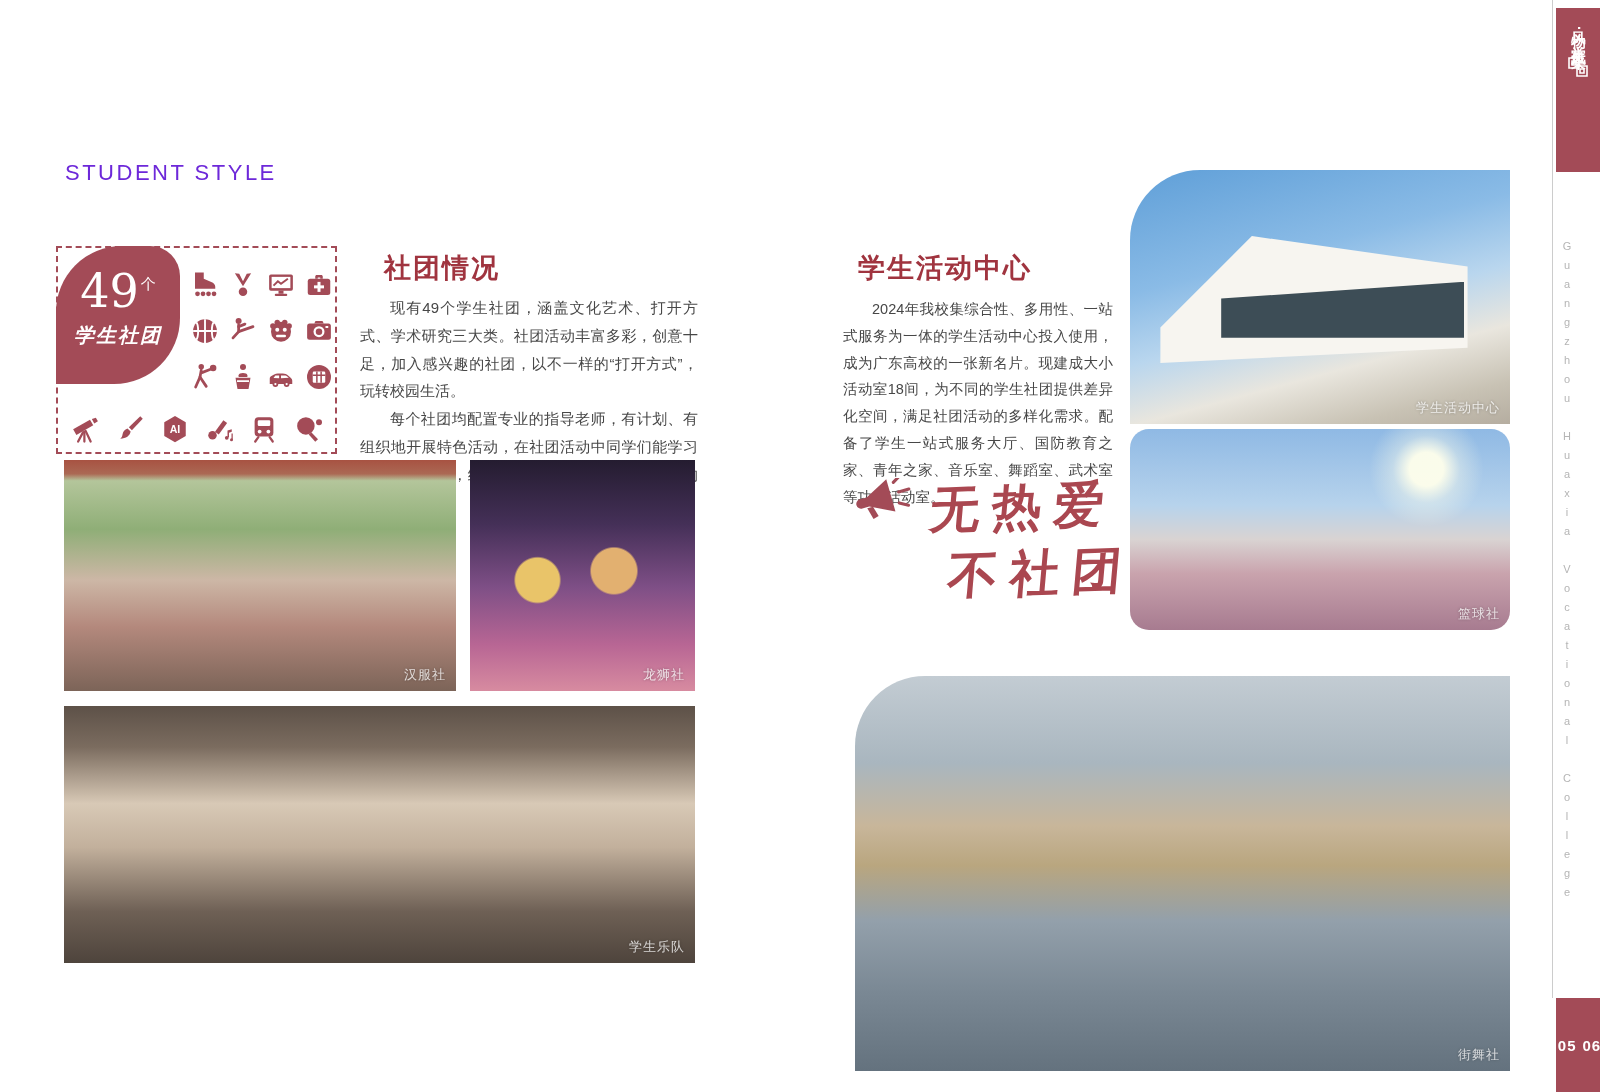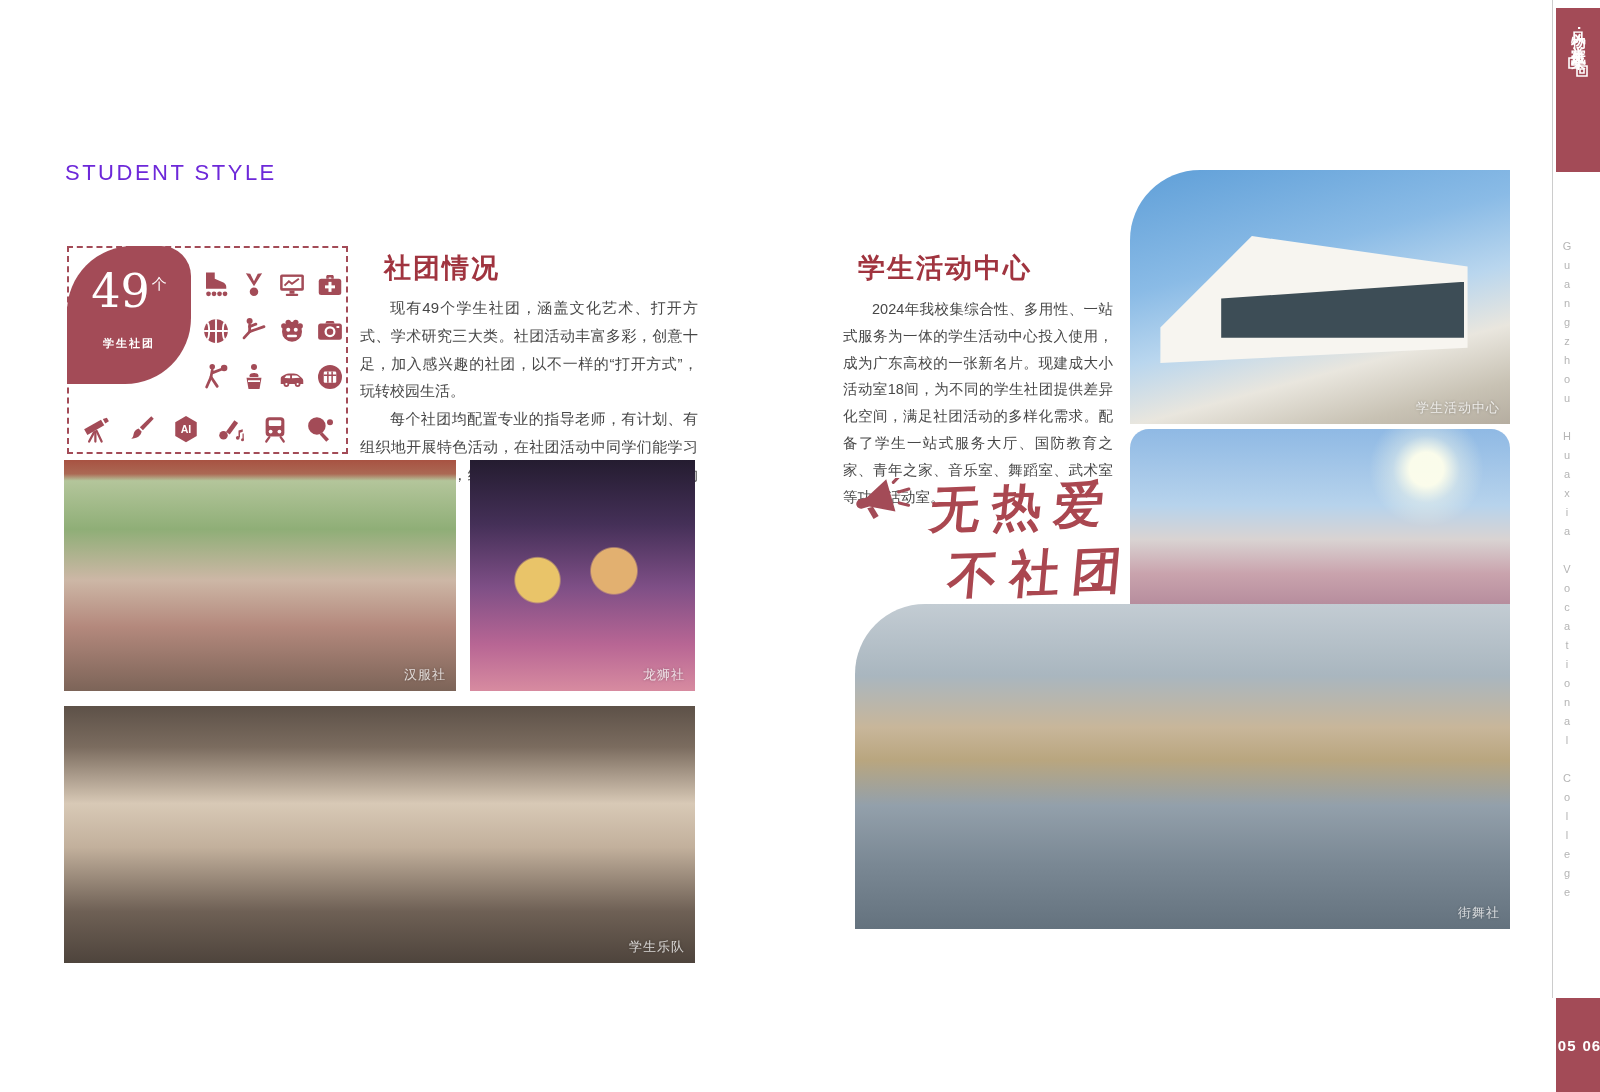--- a/index.html
+++ b/index.html
@@ -8,26 +8,26 @@
   *{margin:0;padding:0;box-sizing:border-box;}
   html,body{background:#e8e8e8;}
   body{font-family:"Liberation Sans","DejaVu Sans",sans-serif;}
   .page{position:relative;width:1600px;height:1092px;background:#ffffff;overflow:hidden;margin:0 auto;}
 
   
   .title-cn{position:absolute;left:62px;top:94px;font-size:54px;font-weight:900;color:var(--title-gray);letter-spacing:4px;}
   .title-en{position:absolute;left:65px;top:160px;font-size:22px;color:#6d28d9;letter-spacing:2.5px;}
 
   
-  .clubs-box{position:absolute;left:67px;top:246px;width:281px;height:208px;border:2px dashed var(--accent);}
+  .clubs-box{position:absolute;left:56px;top:246px;width:281px;height:208px;border:2px dashed var(--accent);}
   .badge{position:absolute;left:-2px;top:-2px;width:124px;height:138px;background:var(--accent);
          border-radius:66px 30px 66px 0;color:#fff;text-align:center;padding-top:22px;}
   .badge-num{font-family:"DejaVu Serif","Liberation Serif",serif;font-size:46px;line-height:1;}
   .badge-num .unit{font-size:15px;vertical-align:18px;margin-left:2px;font-family:"Liberation Sans",sans-serif;}
-  .badge-label{font-size:11px;font-weight:bold;letter-spacing:2px;margin-top:22px;}
+  .badge-label{font-size:20px;font-weight:bold;letter-spacing:2px;margin-top:8px;font-style:italic;}
   .icon-grid-top{position:absolute;left:128px;top:14px;display:grid;grid-template-columns:repeat(4,38px);grid-auto-rows:46px;justify-items:center;align-items:center;}
   .icon-row-bottom{position:absolute;left:12px;bottom:8px;width:254px;display:flex;justify-content:space-between;align-items:center;}
   .ci{display:inline-flex;width:30px;height:30px;color:var(--accent);}
   .ci svg{width:100%;height:100%;}
 
   
   .sec-heading{position:absolute;font-size:27px;font-weight:900;color:var(--heading-red);letter-spacing:2px;}
   .h-clubs{left:384px;top:250px;}
   .h-center{left:858px;top:250px;}
   .body-block{position:absolute;font-size:15px;color:var(--body-text);line-height:1.85;text-align:justify;}
@@ -58,21 +58,21 @@
       linear-gradient(180deg,#5d5148 0%,#7b6c5f 16%,#d8c9b6 38%,#c2b09c 55%,#6e6055 80%,#4e443c 100%);}
   .ph-bldg{left:1130px;top:170px;width:380px;height:254px;border-radius:70px 0 0 0;background:
       linear-gradient(165deg,#5f9fd8 0%,#8abbe6 35%,#b9d6ee 55%,#e9e6de 72%,#c8c2b4 88%,#b5ada0 100%);}
   .bldg-shape{position:absolute;left:8%;top:0;width:86%;height:100%;
       clip-path:polygon(0 62%,28% 26%,94% 38%,94% 70%,0 76%);background:#f7f5f0;}
   .bldg-glass{position:absolute;left:24%;top:44%;width:64%;height:22%;
       clip-path:polygon(0 30%,100% 0,100% 100%,0 100%);background:#3d4d56;}
   .ph-bball{left:1130px;top:429px;width:380px;height:201px;background:
       radial-gradient(circle at 78% 20%,rgba(255,255,235,.95) 0 5%,rgba(255,255,235,.35) 10%,rgba(255,255,235,0) 17%),
       linear-gradient(180deg,#8fb9e4 0%,#b7d3ec 38%,#d9d3d2 55%,#c9a3ad 72%,#a77b90 100%); border-radius: 19px;}
-  .ph-dance{left:855px;top:604px;width:655px;height:325px;border-radius:70px 0 0 0;background:
+  .ph-dance{left:855px;top:676px;width:655px;height:395px;border-radius:70px 0 0 0;background:
       linear-gradient(180deg,#c3ccd3 0%,#a9b6bf 22%,#c8b69a 38%,#b9a67f 48%,#93a0ab 62%,#7a8894 80%,#64727e 100%);}
 
   
   .divider{position:absolute;left:1552px;top:0;width:1px;height:998px;background:#cccccc;}
   .side-tab{position:absolute;left:1556px;top:8px;width:44px;height:164px;background:var(--accent);
             display:flex;flex-direction:column;align-items:center;justify-content:flex-start;padding-top:12px;gap:9px;}
   .side-tab-label{writing-mode:vertical-rl;font-size:14.5px;font-weight:bold;color:#fff;letter-spacing:3px;}
   .tab-pattern{width:24px;height:24px;}
   .side-en{position:absolute;left:1561px;top:240px;height:760px;writing-mode:vertical-rl;text-orientation:upright;
            font-size:11px;color:#b5b5b5;letter-spacing:7px;}

